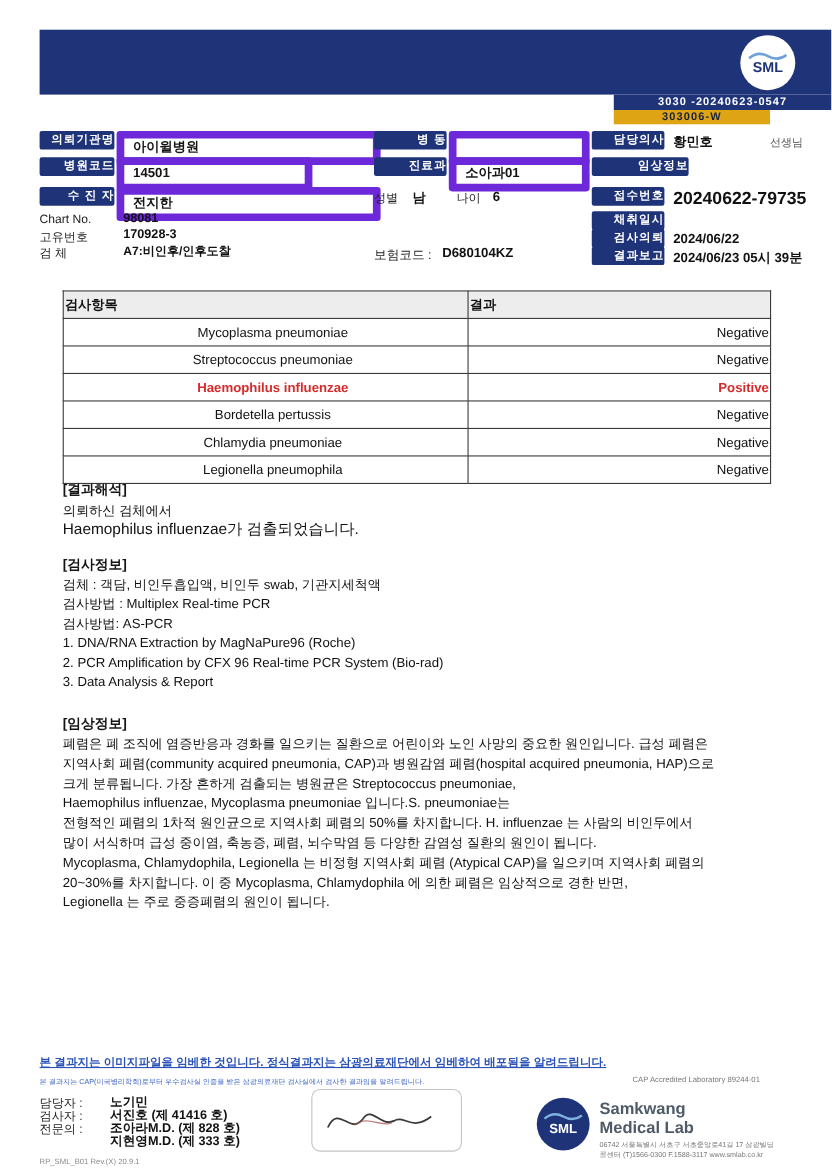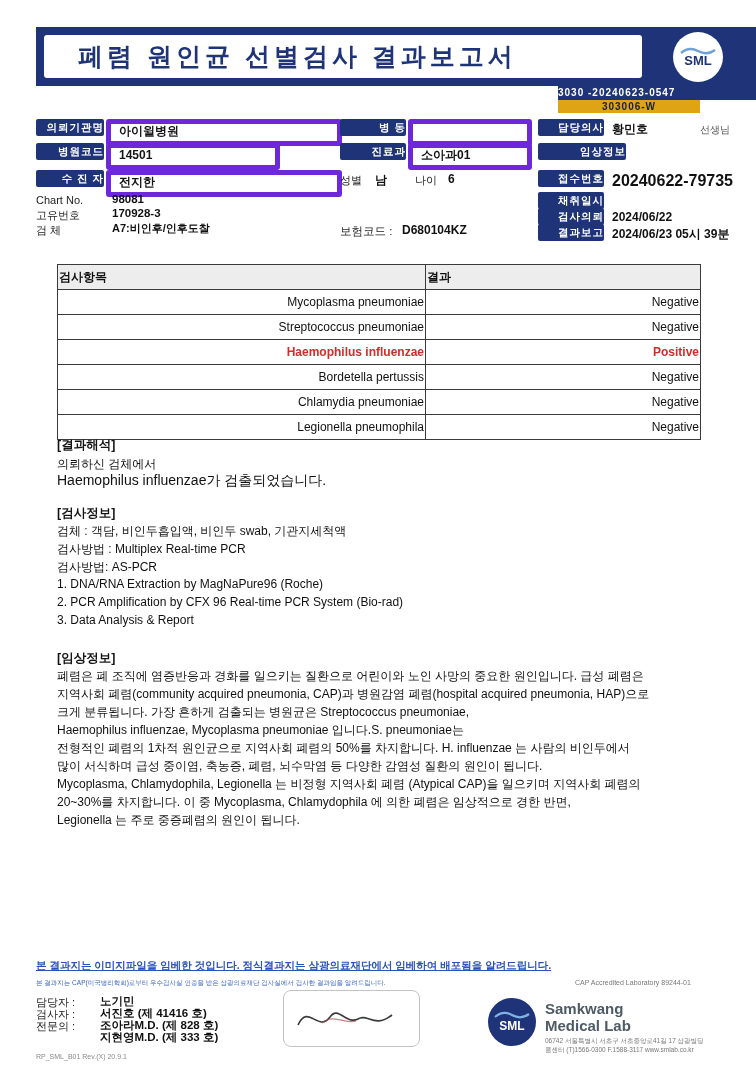--- a/index.html
+++ b/index.html
@@ -1,57 +1,54 @@
 <!DOCTYPE html>
 <html><head>
 <meta charset="utf-8">
 <style>
   html,body{margin:0;padding:0;background:#fff}
   .page{position:relative;width:756px;height:1069px;margin:0 auto;background:#fff;
         font-family:"Liberation Sans","DejaVu Sans",sans-serif;color:#141414;overflow:hidden}
   .abs{position:absolute}
   .chip{position:absolute;background:#1f3478;color:#fff;font-size:10.5px;font-weight:bold;
         text-align:right;height:17px;line-height:17px;border-radius:2px;letter-spacing:1px}
-  .valbox{position:absolute;background:#fff;border:5px solid #6d28d9;border-radius:3px;
+  .valbox{position:absolute;background:#fff;border:7px solid #6d28d9;border-radius:3px;
           height:17px;line-height:15px;font-size:12px;font-weight:bold;padding:0 8px}
   .slabel{position:absolute;font-size:11px;color:#222;white-space:nowrap}
   .sval{position:absolute;font-size:11.5px;font-weight:bold;color:#111;white-space:nowrap}
   .sec-title{position:absolute;font-size:12.5px;font-weight:bold;white-space:nowrap}
   .bodyline{position:absolute;font-size:12px;color:#111;white-space:nowrap}
   .header-bar{position:absolute;left:36px;top:27px;width:720px;height:59px;background:#1f3478}
   .title-box{position:absolute;left:8px;top:8px;width:598px;height:43px;background:#fff;border-radius:3px}
   .title-text{font-size:25px;font-weight:bold;color:#1f3478;letter-spacing:4px;line-height:43px;
               padding-left:34px;white-space:nowrap}
   .ref-strip{position:absolute;left:558px;top:86px;width:198px;height:14px;background:#1f3478;
-             color:#fff;font-size:10px;font-weight:bold;line-height:14px;text-align:left;letter-spacing:1px}
+             color:#fff;font-size:10px;font-weight:bold;line-height:14px;text-align:center;letter-spacing:1px}
   .form-strip{position:absolute;left:558px;top:100px;width:142px;height:13px;background:#dfa413;
               color:#17213f;font-size:10px;font-weight:bold;line-height:13px;text-align:center;letter-spacing:1px}
   .results{position:absolute;left:57px;top:264px;border-collapse:collapse;table-layout:fixed}
   .results th,.results td{border:1px solid #3a3a3a;font-size:12px;height:22px;background:#fff;color:#111}
   .results th{background:#ededed;font-weight:bold;text-align:left}
-  .results .test{text-align:right;padding-left:14px}
+  .results .test{text-align:center;padding-left:14px}
   .results .result{text-align:right}
   .results tr.positive td{color:#d42b2b;font-weight:bold}
   .notice-main{position:absolute;left:36px;top:959px;font-size:10.5px;font-weight:bold;color:#2a52b8;
                text-decoration:underline;white-space:nowrap}
   .notice-small{position:absolute;left:36px;top:979px;font-size:6.5px;color:#3b63c4;white-space:nowrap}
   .cap-text{position:absolute;left:575px;top:979px;font-size:7px;color:#777;white-space:nowrap}
   .sig-box{position:absolute;left:283px;top:990px;width:135px;height:55px;border:1px solid #c3c3c3;border-radius:8px}
   .labname{font-size:15px;font-weight:bold;color:#4e5a66;line-height:17px}
   .docno{position:absolute;left:36px;top:1053px;font-size:7px;color:#8a8a8a}
 </style>
 </head>
 <body>
 
 <div class="page">
 
   <div class="header-bar">
-    <div class="title-box">
-      <div class="title-text">폐렴 원인균 선별검사 결과보고서</div>
-    </div>
     <svg class="abs" style="left:636px;top:4px" width="52" height="52" viewBox="0 0 52 52">
       <circle cx="26" cy="26" r="25" fill="#ffffff"></circle>
       <path d="M9 22 Q17 15 26 20 T43 19" stroke="#6fa0d8" stroke-width="2.4" fill="none"></path>
       <text x="26" y="34" text-anchor="middle" font-size="13" font-weight="bold" fill="#1f3478">SML</text>
     </svg>
   </div>
 
   <div class="ref-strip">3030 -20240623-0547</div>
   <div class="form-strip">303006-W</div>
 

